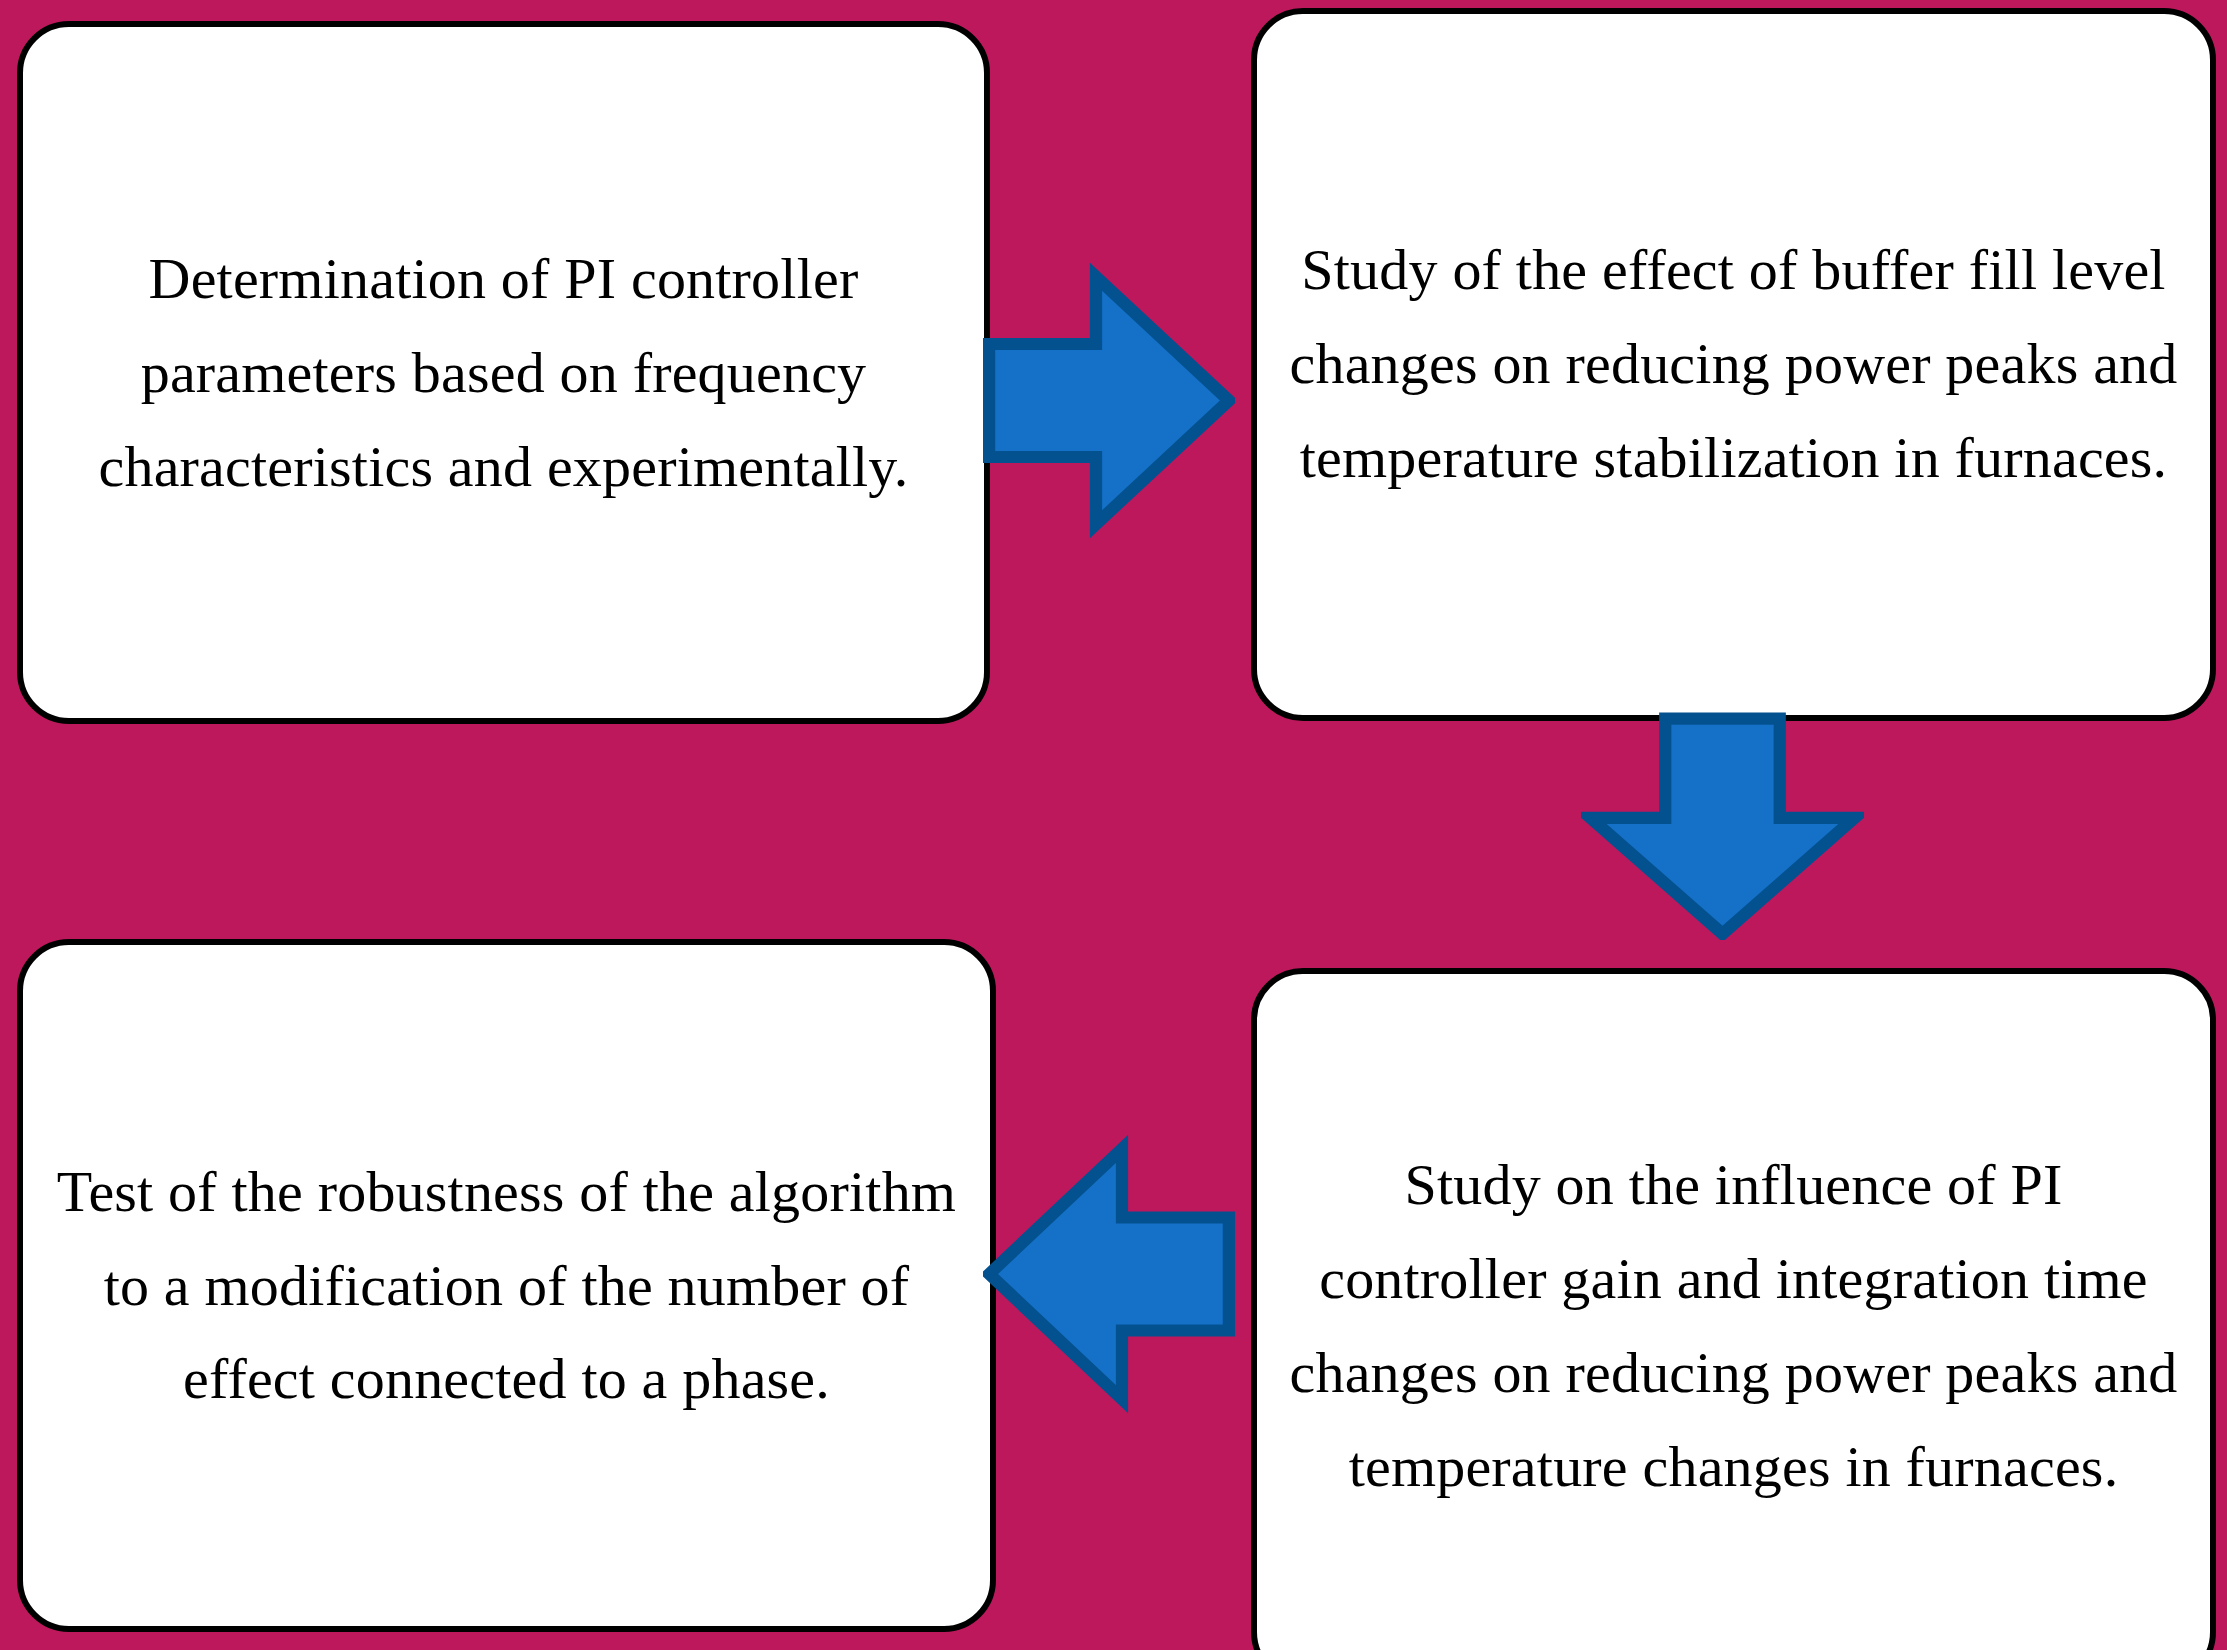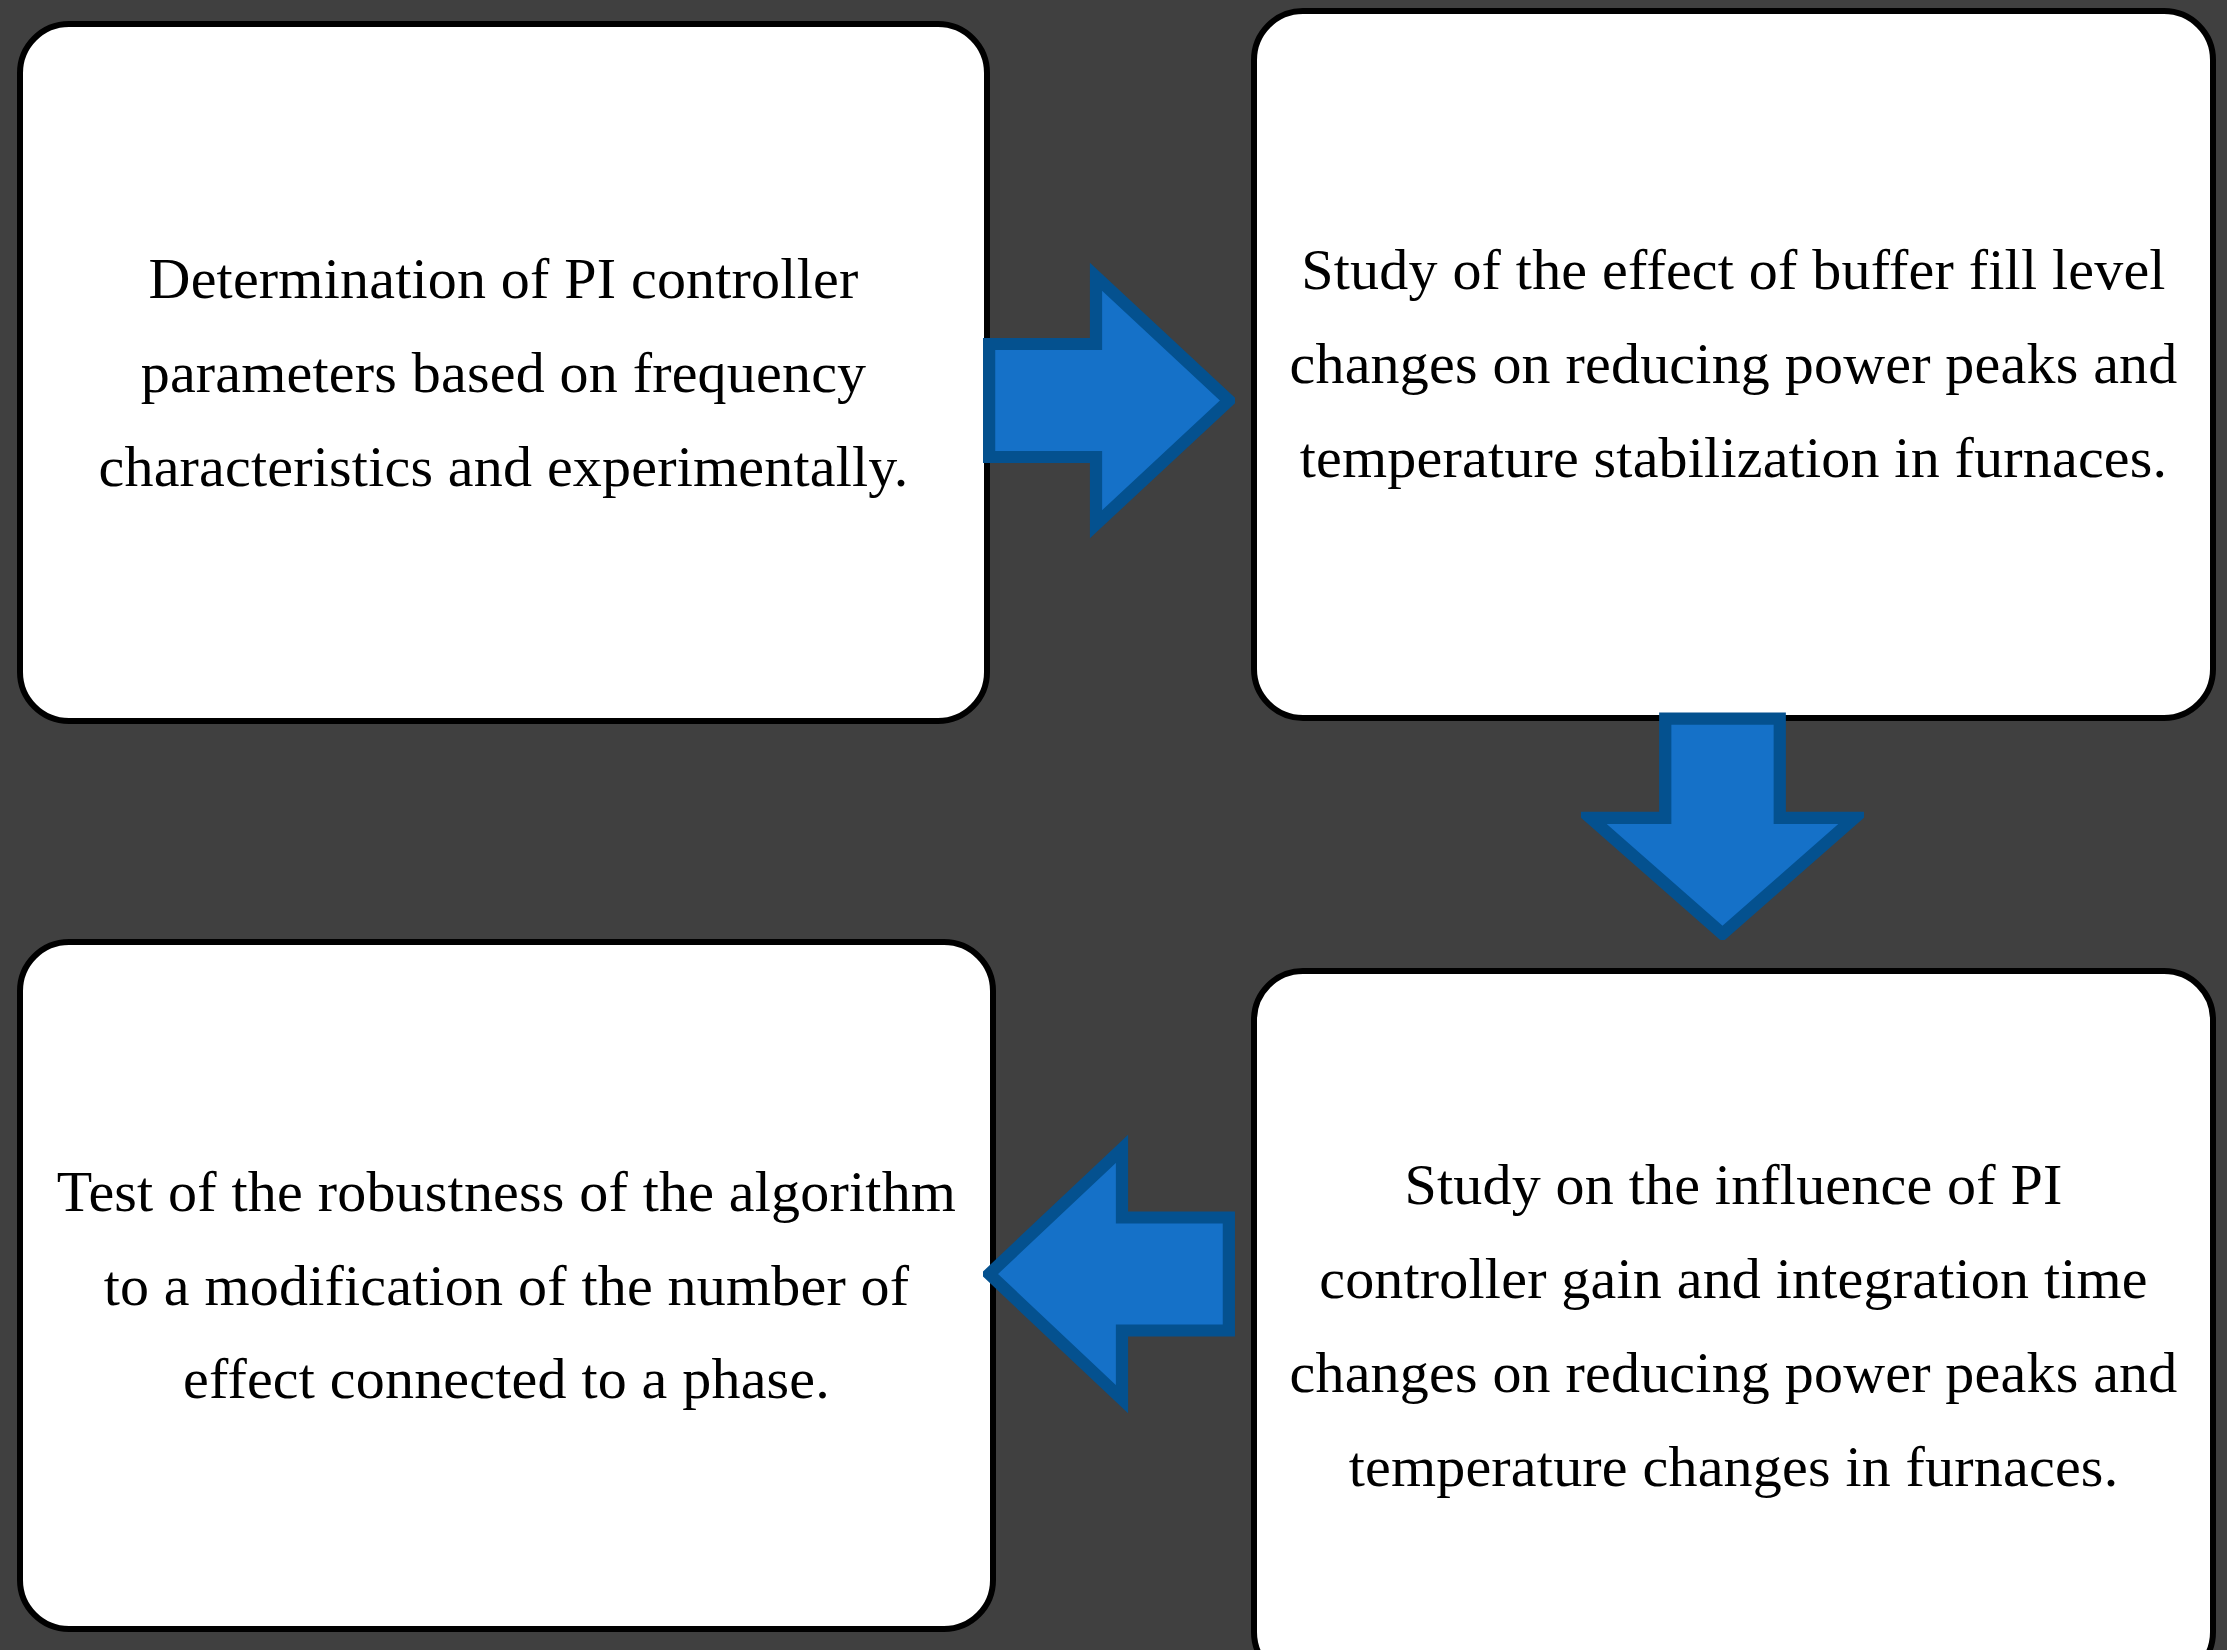--- a/index.html
+++ b/index.html
@@ -4,21 +4,21 @@
 <style>
   html, body {
     margin: 0;
     padding: 0;
     background: #ffffff;
   }
   #canvas {
     position: relative;
     width: 2227px;
     height: 1651px;
-    background: #404040;
+    background: #be185d;
     overflow: hidden;
     font-family: "Liberation Serif", "DejaVu Serif", serif;
   }
   .node-box {
     position: absolute;
     box-sizing: border-box;
     background: #ffffff;
     border: 6.9px solid #000000;
     border-radius: 52px;
     display: flex;

